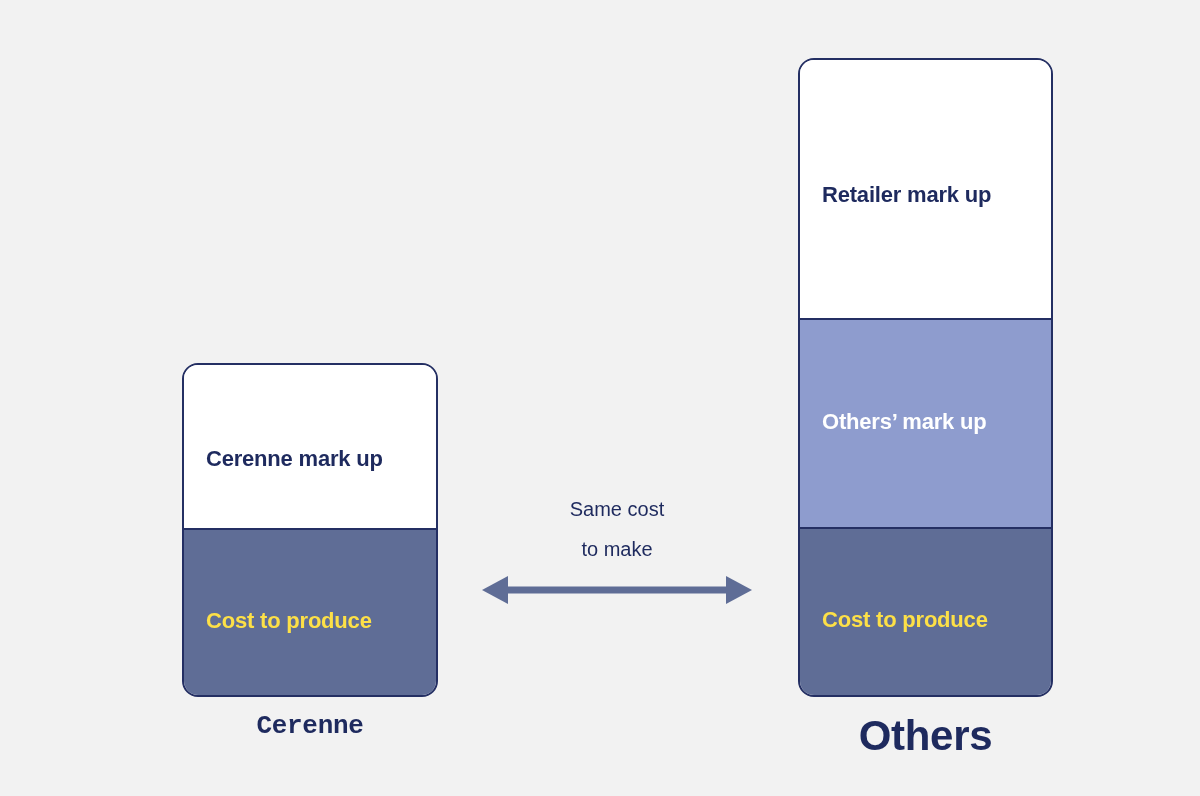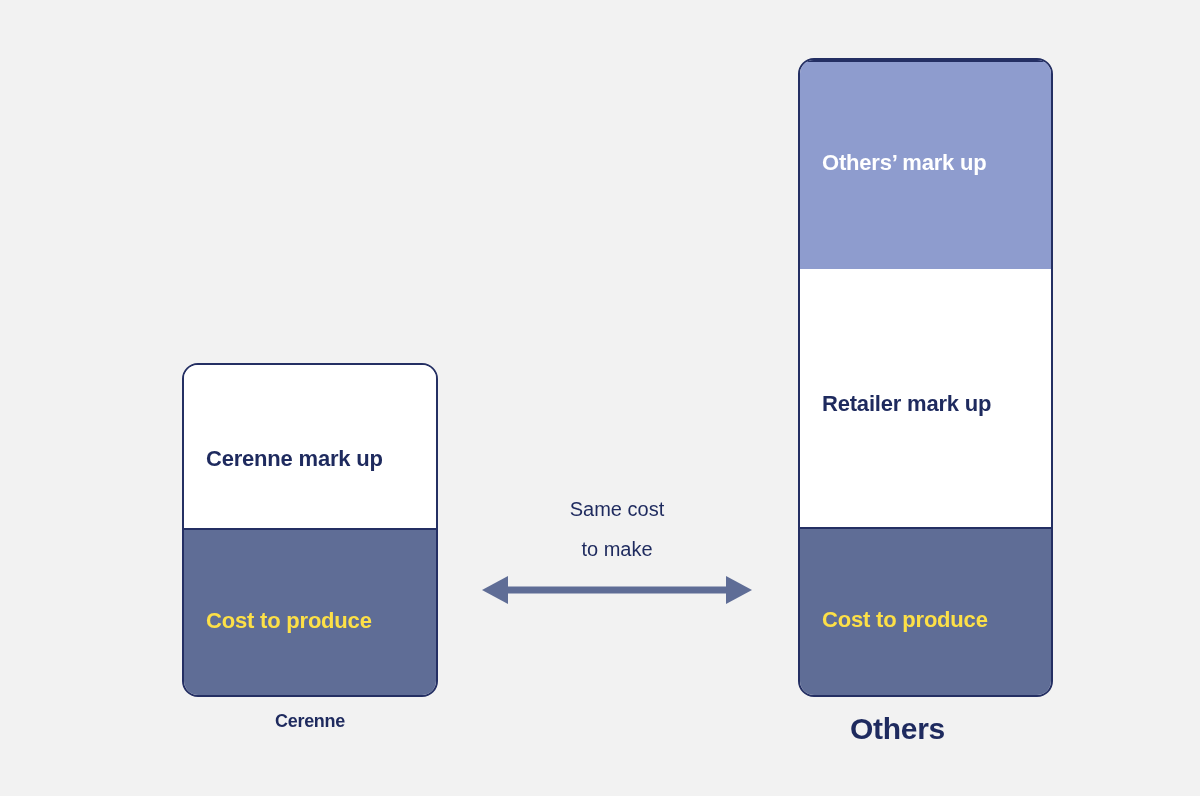--- a/index.html
+++ b/index.html
@@ -103,28 +103,29 @@
     position: absolute;
     text-align: center;
     color: #1e2a5e;
     font-weight: bold;
     white-space: nowrap;
   }
   #caption-cerenne {
     left: 182px;
     top: 711px;
     width: 256px;
-    font-size: 18px;
+    font-size: 26px;
     letter-spacing: -0.3px;
+    font-family: Liberation Mono, monospace;
   }
   #caption-others {
-    left: 770px;
+    left: 798px;
     top: 712px;
     width: 255px;
-    font-size: 30px;
+    font-size: 42px;
     letter-spacing: -0.3px;
   }
 
   
   #same-cost-note {
     position: absolute;
     left: 487px;
     top: 489px;
     width: 260px;
     text-align: center;
@@ -152,25 +153,25 @@
       <span class="seg-label">Cerenne mark up</span>
     </div>
     <div class="seg seg-cost cost">
       <span class="seg-label">Cost to produce</span>
     </div>
   </div>
 
   <div class="bar-caption" id="caption-cerenne">Cerenne</div>
 
   <div class="bar" id="bar-others">
+    <div class="seg seg-retailer markup-white">
+      <span class="seg-label">Retailer mark up</span>
+    </div>
     <div class="seg seg-markup markup-light">
       <span class="seg-label">Others’ mark up</span>
-    </div>
-    <div class="seg seg-retailer markup-white">
-      <span class="seg-label">Retailer mark up</span>
     </div>
     <div class="seg seg-cost cost">
       <span class="seg-label">Cost to produce</span>
     </div>
   </div>
 
   <div class="bar-caption" id="caption-others">Others</div>
 
   <div id="same-cost-note">Same cost
 to make</div>

